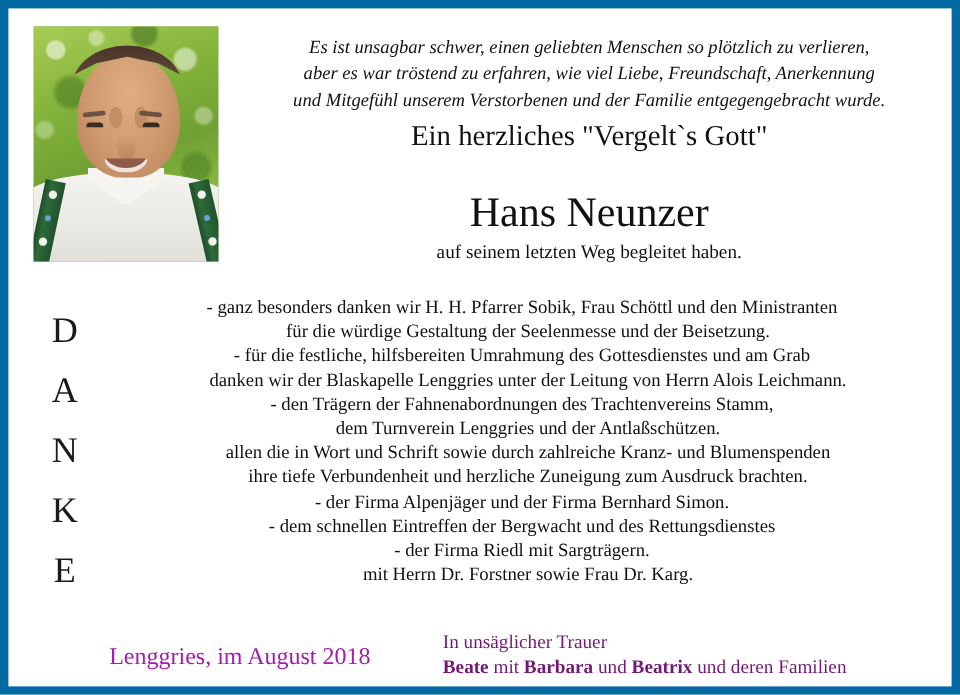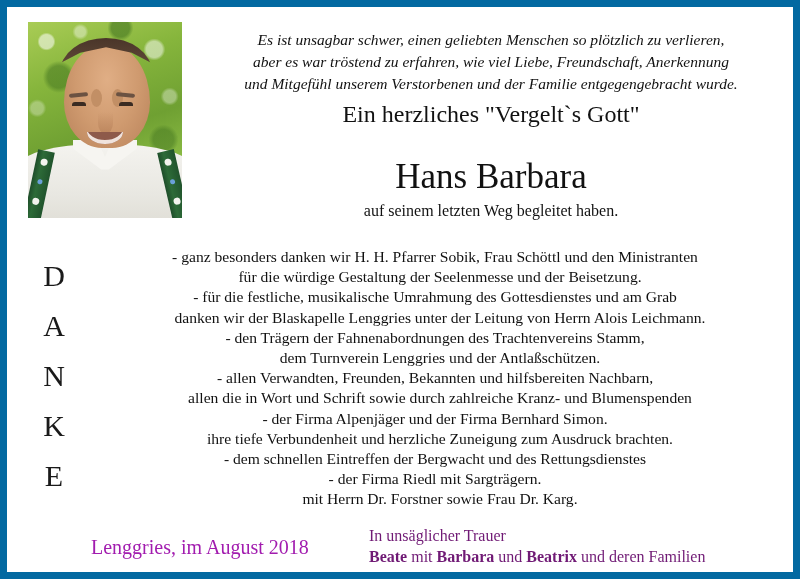--- a/index.html
+++ b/index.html
@@ -273,42 +273,41 @@
     </div>
   </div>
 
   <div class="intro">
     <div>Es ist unsagbar schwer, einen geliebten Menschen so plötzlich zu verlieren,</div>
     <div>aber es war tröstend zu erfahren, wie viel Liebe, Freundschaft, Anerkennung</div>
     <div>und Mitgefühl unserem Verstorbenen und der Familie entgegengebracht wurde.</div>
   </div>
 
   <div class="thanks-line">Ein herzliches "Vergelt`s Gott"</div>
-  <div class="deceased-name">Hans Barbara</div>
+  <div class="deceased-name">Hans Neunzer</div>
   <div class="closing-line">auf seinem letzten Weg begleitet haben.</div>
 
   <div class="danke">
     <span>D</span>
     <span>A</span>
     <span>N</span>
     <span>K</span>
     <span>E</span>
   </div>
 
   <div class="thanks-list" id="thanks-list">
       <div class="item lead">ganz besonders danken wir H. H. Pfarrer Sobik, Frau Schöttl und den Ministranten</div>
       <div class="item cont">für die würdige Gestaltung der Seelenmesse und der Beisetzung.</div>
-      <div class="item lead">für die festliche, musikalische Umrahmung des Gottesdienstes und am Grab</div>
+      <div class="item lead">für die festliche, hilfsbereiten Umrahmung des Gottesdienstes und am Grab</div>
       <div class="item cont">danken wir der Blaskapelle Lenggries unter der Leitung von Herrn Alois Leichmann.</div>
       <div class="item lead">den Trägern der Fahnenabordnungen des Trachtenvereins Stamm,</div>
       <div class="item cont">dem Turnverein Lenggries und der Antlaßschützen.</div>
-      <div class="item lead">allen Verwandten, Freunden, Bekannten und hilfsbereiten Nachbarn,</div>
       <div class="item cont">allen die in Wort und Schrift sowie durch zahlreiche Kranz- und Blumenspenden</div>
+      <div class="item cont">ihre tiefe Verbundenheit und herzliche Zuneigung zum Ausdruck brachten.</div>
       <div class="item lead">der Firma Alpenjäger und der Firma Bernhard Simon.</div>
-      <div class="item cont">ihre tiefe Verbundenheit und herzliche Zuneigung zum Ausdruck brachten.</div>
       <div class="item lead">dem schnellen Eintreffen der Bergwacht und des Rettungsdienstes</div>
       <div class="item lead">der Firma Riedl mit Sargträgern.</div>
       <div class="item cont">mit Herrn Dr. Forstner sowie Frau Dr. Karg.</div>
     </div>
 
   <div class="place-date">Lenggries, im August 2018</div>
 
   <div class="mourners">
     <div class="trauer">In unsäglicher Trauer</div>
     <div class="names">

